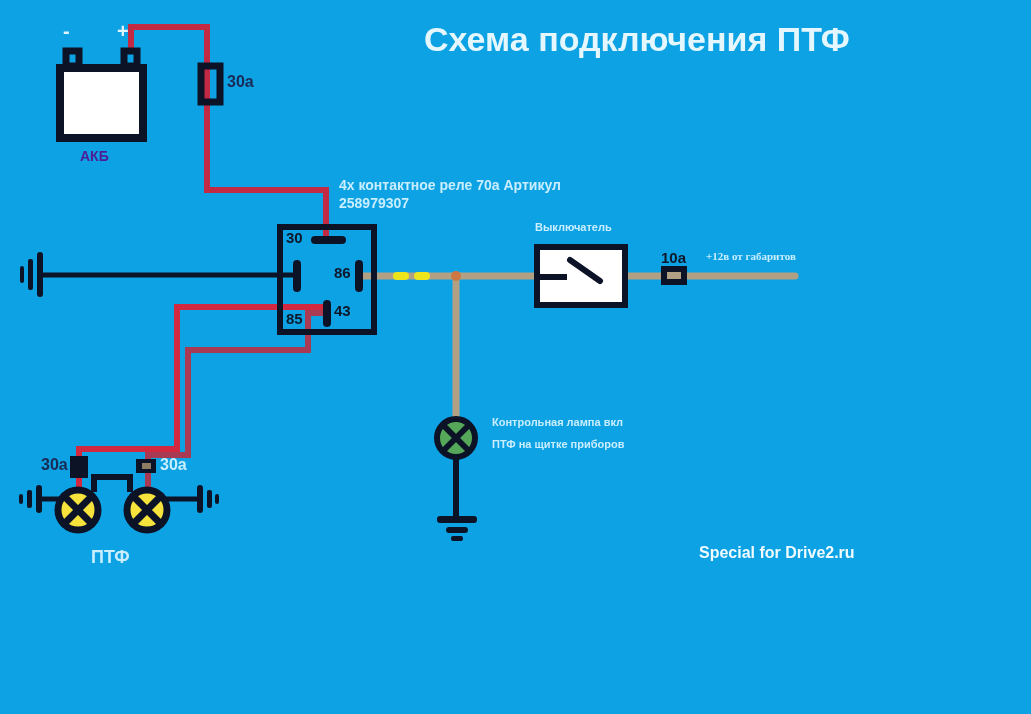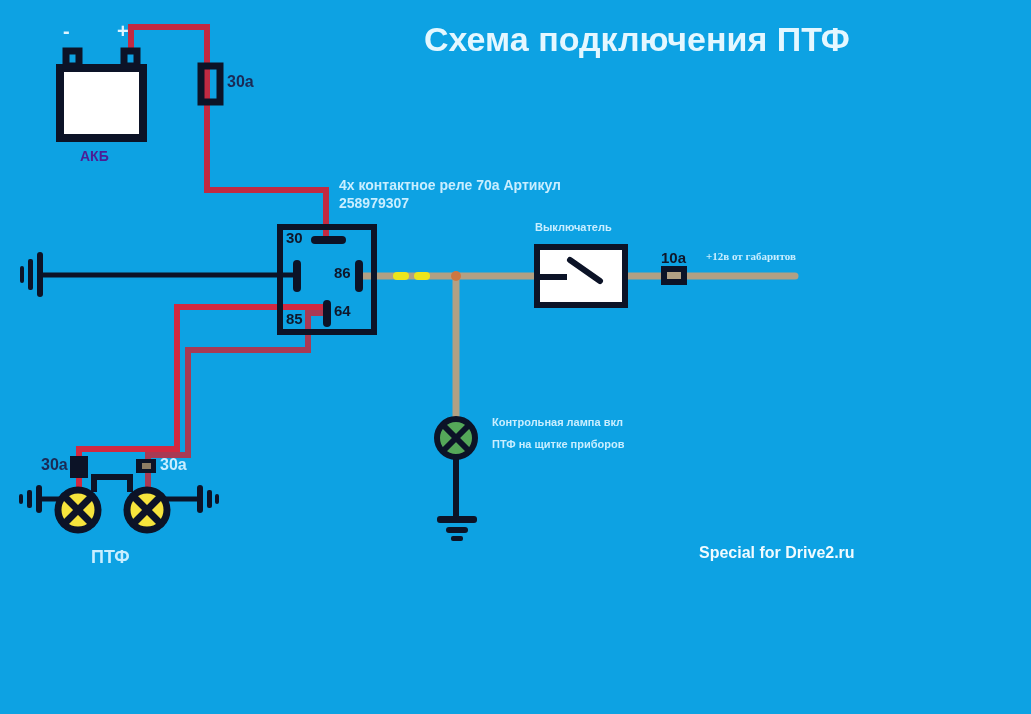--- a/index.html
+++ b/index.html
@@ -121,21 +121,21 @@
   <div class="lbl t-cyan20" style="left:63px;top:20px;">-</div>
   <div class="lbl t-cyan20" style="left:117px;top:20px;">+</div>
   <div class="lbl t-navy16" style="left:227px;top:73px;">30а</div>
   <div class="lbl t-navy17" style="left:80px;top:149px;">АКБ</div>
 
   <div class="lbl t-relay" style="left:339px;top:178px;">4х контактное реле 70а Артикул</div>
   <div class="lbl t-relay" style="left:339px;top:196px;">258979307</div>
   <div class="lbl t-navy" style="left:286px;top:230px;">30</div>
   <div class="lbl t-navy" style="left:286px;top:265px;margin-top:46px;">85</div>
   <div class="lbl t-navy" style="left:334px;top:265px;">86</div>
-  <div class="lbl t-navy" style="left:334px;top:303px;">64</div>
+  <div class="lbl t-navy" style="left:334px;top:303px;">43</div>
 
   <div class="lbl t-cyan" style="left:535px;top:221px;">Выключатель</div>
   <div class="lbl t-navy" style="left:661px;top:250px;">10а</div>
   <div class="lbl t-cyan" style="left:706px;top:250px;font-family:Liberation Serif, serif;">+12в от габаритов</div>
 
   <div class="lbl t-cyan" style="left:492px;top:438px;">ПТФ на щитке приборов</div>
   <div class="lbl t-cyan" style="left:492px;top:416px;">Контрольная лампа вкл</div>
 
   <div class="lbl t-navy16" style="left:41px;top:456px;">30а</div>
   <div class="lbl t-cyan16" style="left:160px;top:456px;">30а</div>

